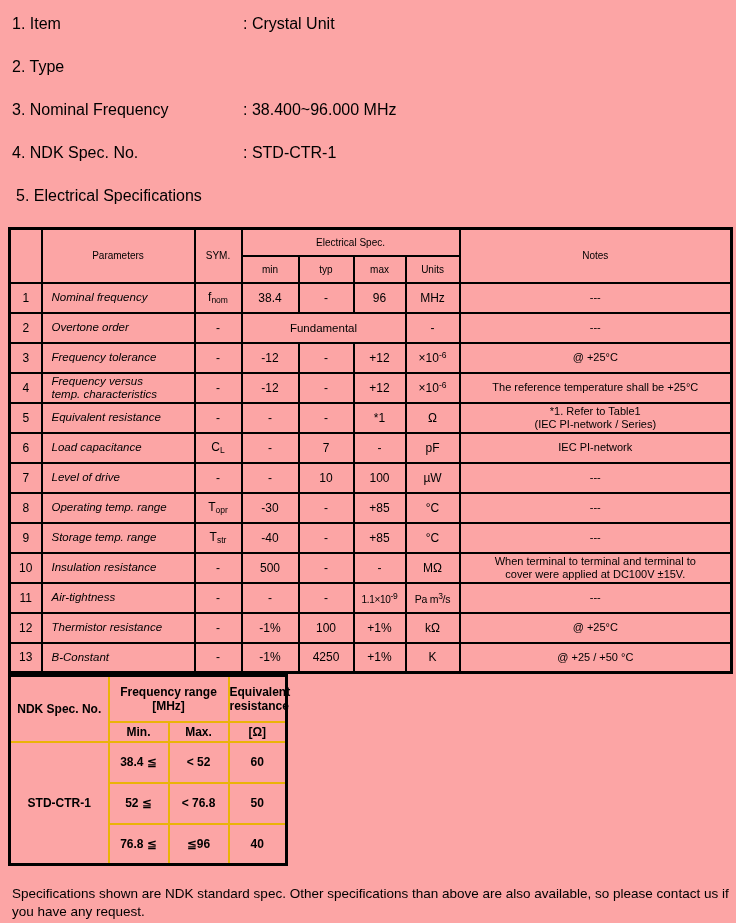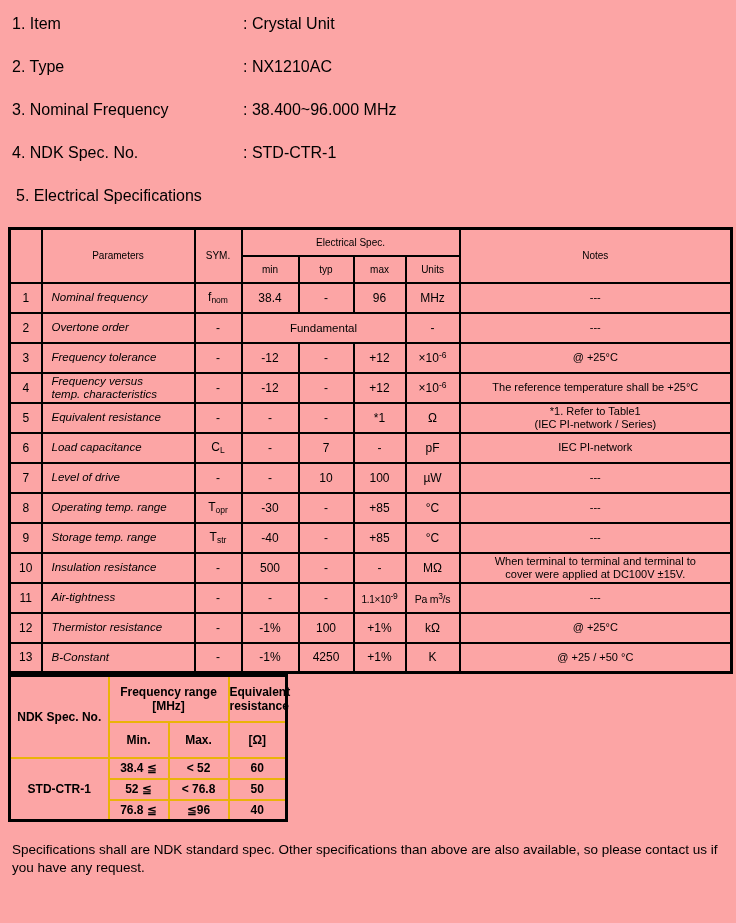--- a/index.html
+++ b/index.html
@@ -47,42 +47,41 @@
   .t1 {
     border-collapse:collapse; table-layout:fixed;
     width:277px; border:3px solid #000;
   }
   .t1 th, .t1 td {
     border:2px solid #eab308; font-weight:bold;
     font-size:12px; line-height:14px;
     text-align:center; vertical-align:middle;
   }
   .t1 .h1 { height:46px; }
-  .t1 .h2 th { height:36px; }
-  .t1 td { height:21px; }
+  .t1 .h2 th { height:20px; }
+  .t1 td { height:41px; }
 
   
   .footer-note {
     margin-top:19px; padding-left:4px;
     width:724px; font-size:13.5px; line-height:18px;
   }
 </style>
 </head>
 <body>
 
 <div class="page">
 
   <div class="top-items">
     <div class="item-row">
       <div class="item-label">1. Item</div>
       <div class="item-value">: Crystal Unit</div>
     </div>
     <div class="item-row">
       <div class="item-label">2. Type</div>
-      <div class="item-value">: NX1210AC</div>
     </div>
     <div class="item-row">
       <div class="item-label">3. Nominal Frequency</div>
       <div class="item-value">: 38.400~96.000 MHz</div>
     </div>
     <div class="item-row">
       <div class="item-label">4. NDK Spec. No.</div>
       <div class="item-value">: STD-CTR-1</div>
     </div>
     <div class="section-title">5. Electrical Specifications</div>
@@ -276,15 +275,15 @@
       <td>50</td>
     </tr>
     <tr>
       <td>76.8 ≦</td>
       <td>≦96</td>
       <td>40</td>
     </tr>
   </tbody>
     </table>
 
-  <div class="footer-note">Specifications shall are NDK standard spec. Other specifications than above are also available, so please contact us if you have any request.</div>
+  <div class="footer-note">Specifications shown are NDK standard spec. Other specifications than above are also available, so please contact us if you have any request.</div>
 
 </div>
 
 </body></html>

